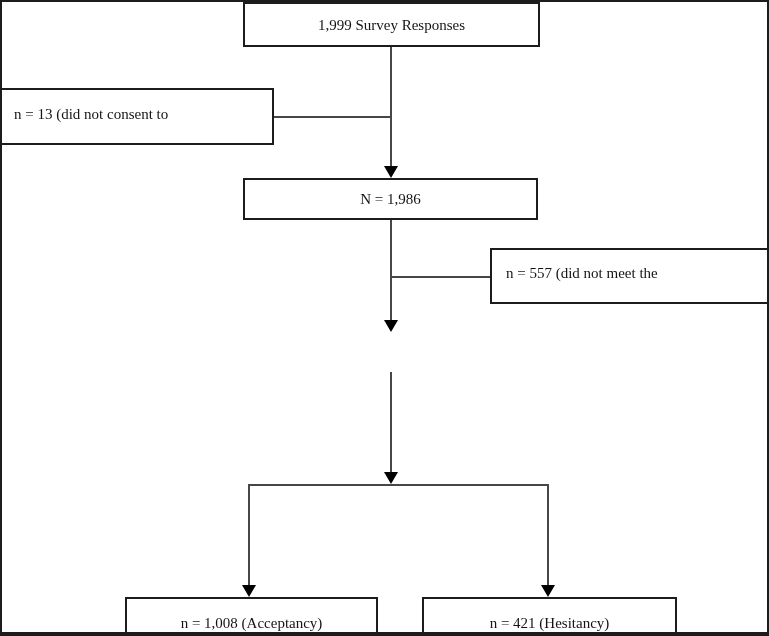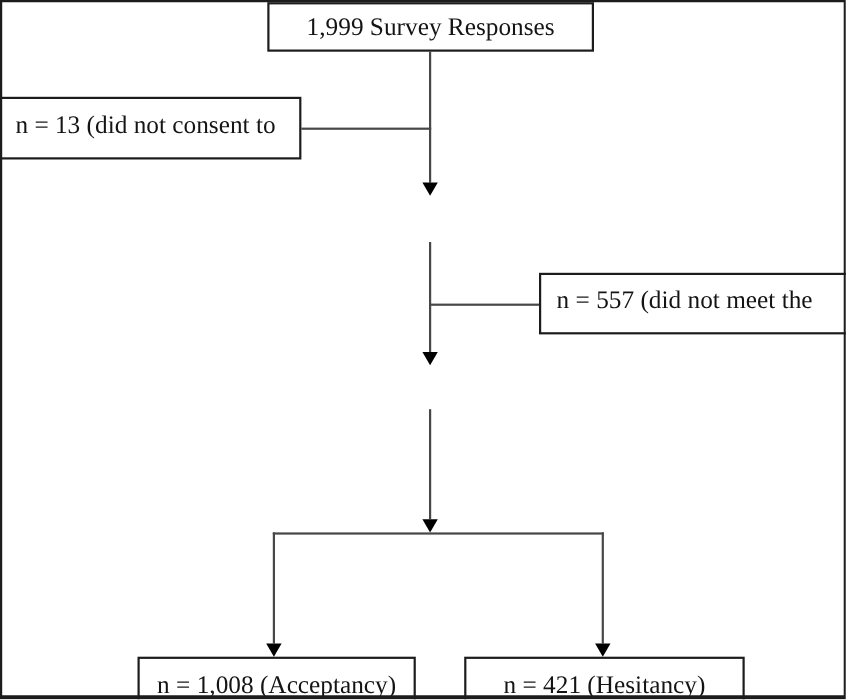--- a/index.html
+++ b/index.html
@@ -20,21 +20,21 @@
     z-index: 10;
   }
   .node {
     position: absolute;
     box-sizing: border-box;
     border: 2px solid var(--border, #1c1c1c);
     background: #fff;
     display: flex;
     align-items: center;
     justify-content: center;
-    font-size: 23px;
+    font-size: 15px;
     line-height: 1.2;
     color: var(--text, #141414);
     white-space: nowrap;
     z-index: 2;
   }
   .node.left-text {
     justify-content: flex-start;
     padding-left: 14px;
     padding-bottom: 6px;
   }
@@ -81,20 +81,21 @@
 </style>
 </head>
 <body>
 
 <div class="stage">
 
   <div class="node n-total">1,999 Survey Responses</div>
 
   <div class="node n-noconsent left-text">n = 13 (did not consent to</div>
 
+  <div class="node n-1986">N = 1,986</div>
 
   <div class="node n-notmeet left-text">n = 557 (did not meet the</div>
 
 
   <div class="node n-accept">n = 1,008 (Acceptancy)</div>
 
   <div class="node n-hesit">n = 421 (Hesitancy)</div>
 
   <div class="line l-v1"></div>
   <div class="line l-hleft"></div>

